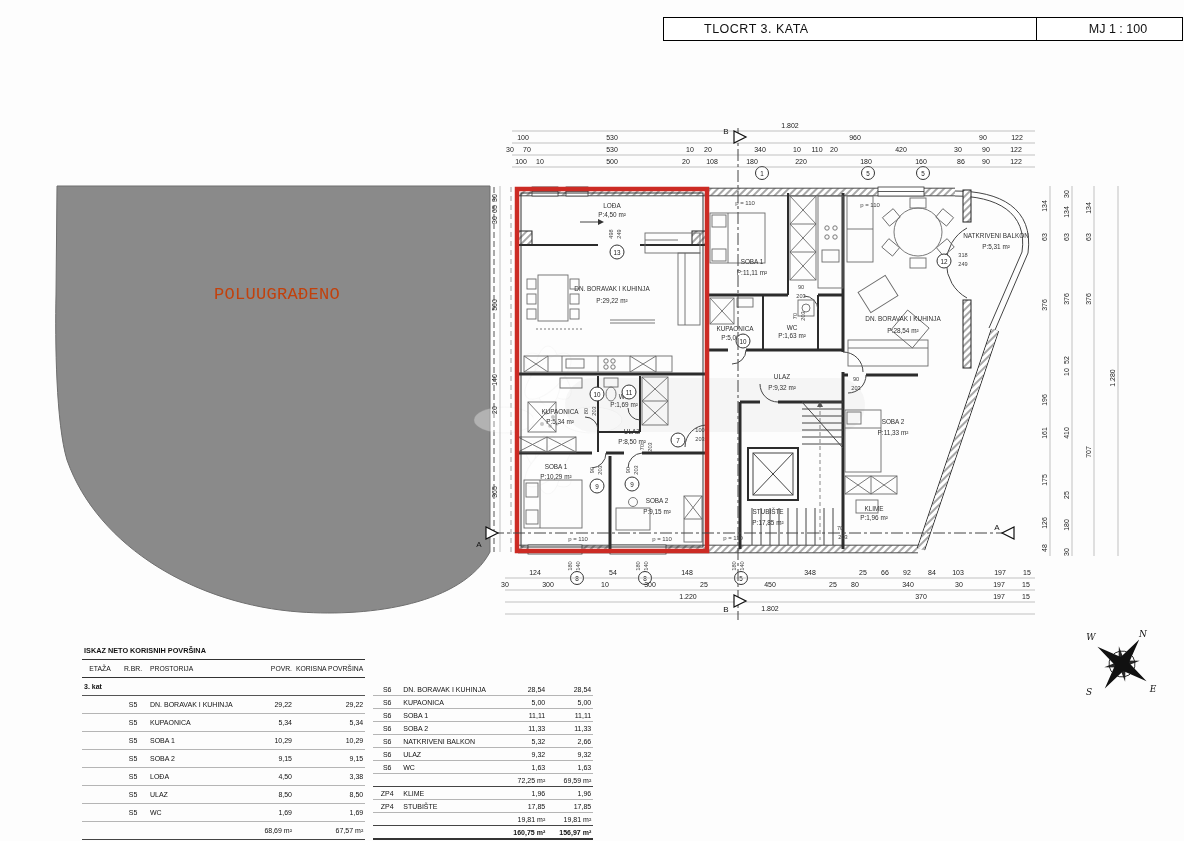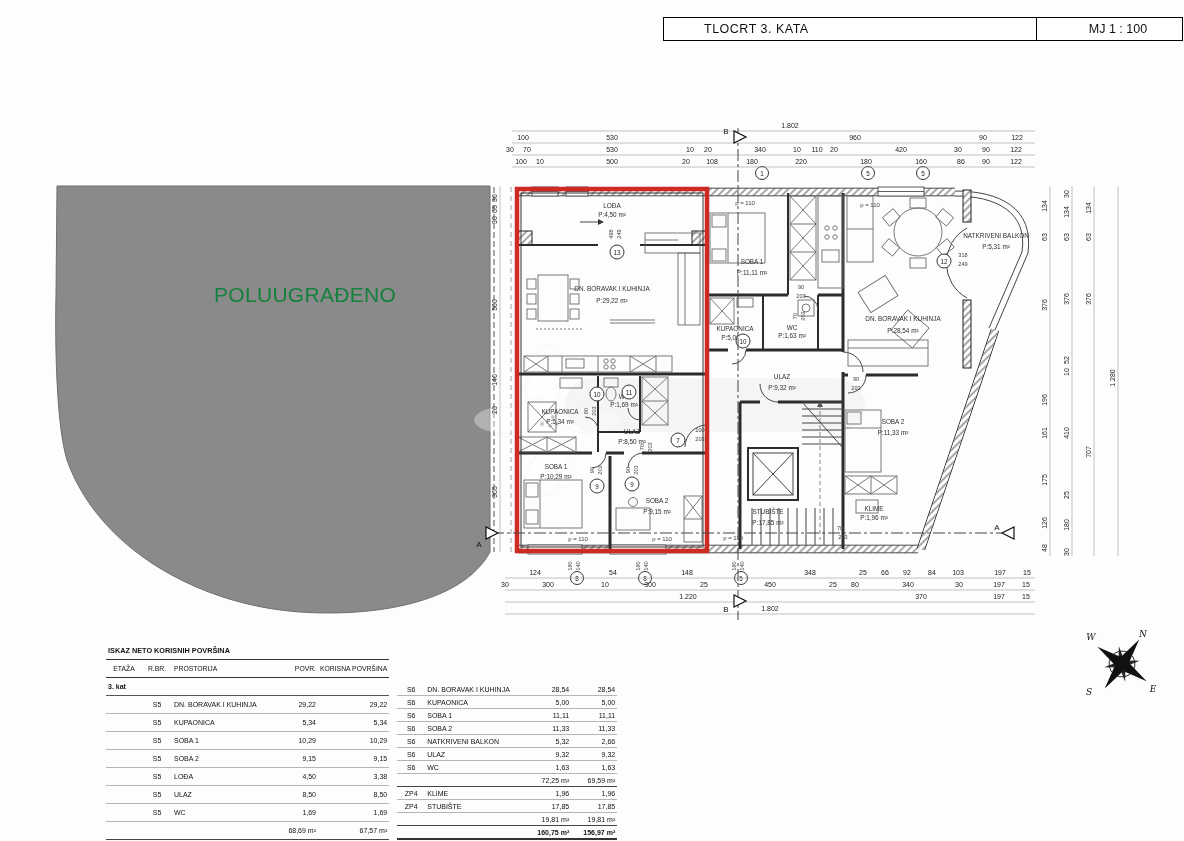--- a/index.html
+++ b/index.html
@@ -10,22 +10,22 @@
   
   .titleblock{
     position:absolute;left:663px;top:17px;width:520px;height:24px;
     border:1.3px solid #000;display:flex;background:#fff;box-sizing:border-box;text-align:center;
   }
   .titleblock .tb-title{flex:1;display:flex;align-items:center;padding-left:40px;
     font-size:12.5px;letter-spacing:.5px;}
   .titleblock .tb-scale{width:128px;border-left:1.3px solid #000;display:flex;
     align-items:center;justify-content:center;font-size:12.5px;padding-left:17px;}
   
-  .sitelabel{position:absolute;left:214px;top:283px;font-size:21px;line-height:23px;
-    color:#15803d;letter-spacing:.3px;}
+  .sitelabel{position:absolute;left:214px;top:283px;font-size:17px;line-height:23px;
+    color:#c2410c;letter-spacing:.3px;font-family:Liberation Mono, monospace;}
   
   svg.drawing{position:absolute;left:0;top:0;}
   svg text{font-family:"Liberation Sans",sans-serif;}
   .wall{stroke:#2c2c2c;stroke-width:3;fill:none;}
   .wall2{stroke:#2c2c2c;stroke-width:2;fill:none;}
   .thin{stroke:#444;stroke-width:1;fill:none;}
   .furn{stroke:#6a6a6a;stroke-width:.9;fill:none;}
   .dim{stroke:#9a9a9a;stroke-width:.6;}
   .dimtxt{font-size:7px;fill:#222;text-anchor:middle;}
   .roomname{font-size:6.4px;fill:#2f2f2f;text-anchor:middle;}
@@ -33,21 +33,21 @@
   .partxt{font-size:6px;fill:#444;text-anchor:middle;}
   .tag{font-size:5.6px;fill:#444;text-anchor:middle;}
   .circ{fill:#fff;stroke:#333;stroke-width:1;}
   .circtxt{font-size:6.3px;fill:#222;text-anchor:middle;}
   .sect{stroke:#444;stroke-width:1;stroke-dasharray:12 3 3 3;fill:none;}
   .secttri{fill:#fff;stroke:#111;stroke-width:1.2;}
   .secttxt{font-size:8px;fill:#111;text-anchor:middle;}
   .compasstxt{font-size:9px;font-family:"DejaVu Serif",serif;font-style:italic;
     fill:#111;text-anchor:middle;}
   
-  .areatable{position:absolute;left:82px;top:642px;display:flex;gap:8px;font-size:7px;margin-left:24px;}
+  .areatable{position:absolute;left:82px;top:642px;display:flex;gap:8px;font-size:7px;}
   .areatable table{border-collapse:collapse;table-layout:fixed;}
   .areatable td{padding:1.5px 2px;height:9px;overflow:hidden;white-space:nowrap;}
   .num{text-align:right;}
   .ctr{text-align:center;}
   .t-title td{font-weight:bold;font-size:7.3px;border-bottom:1px solid #333;}
   .t-cols td{border-bottom:1px solid #333;font-size:6.8px;}
   .t-cols .kor{line-height:1.05;text-align:center;}
   .t-floor td{font-weight:bold;border-bottom:.5px solid #555;}
   .t-row td{border-bottom:.5px solid #b5b5b5;}
   .t-total td{border-bottom:1px solid #444;font-size:7px;}

